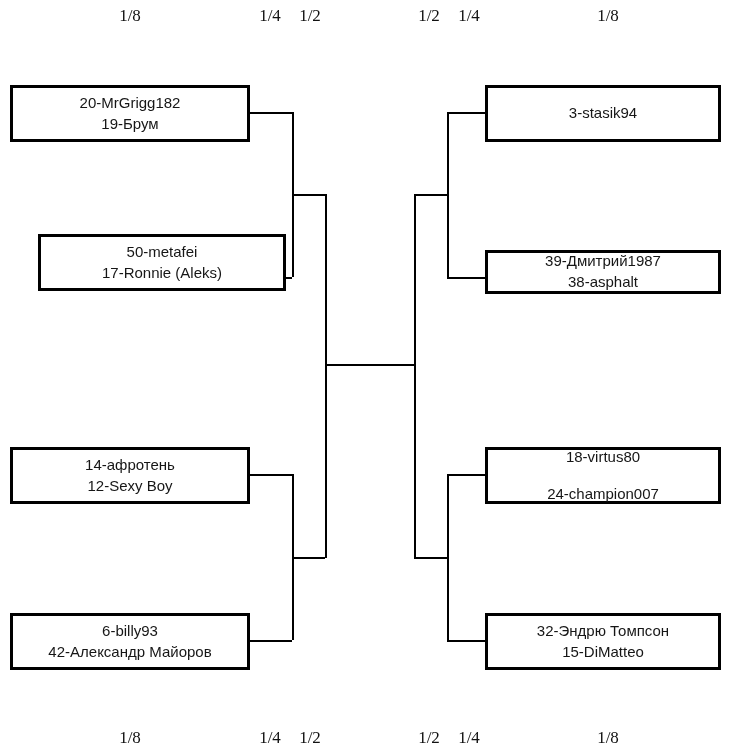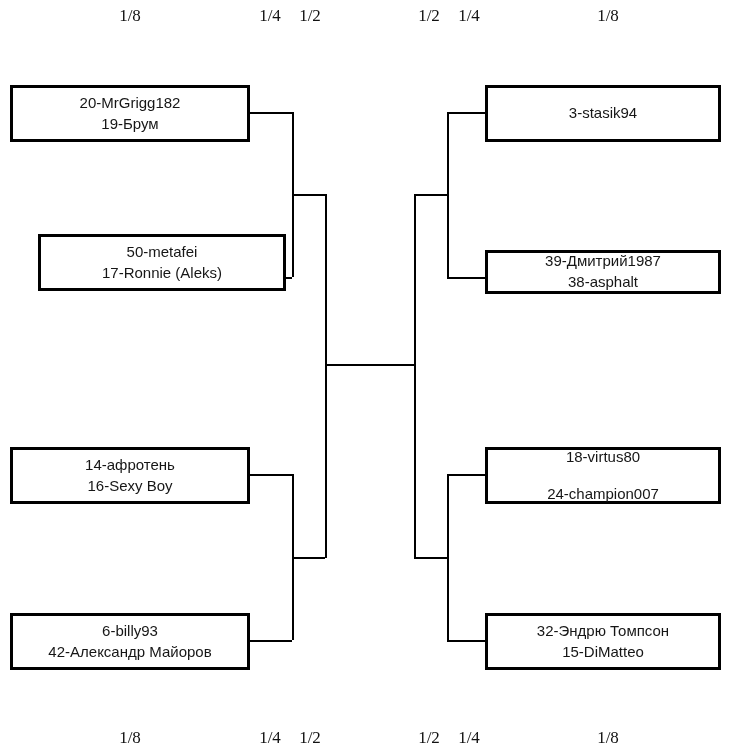--- a/index.html
+++ b/index.html
@@ -96,21 +96,21 @@
       <div class="match-box" style="left: 10px; top: 85px; width: 240px; height: 57px;">
         <div class="player">20-MrGrigg182</div>
         <div class="player">19-Брум</div>
       </div>
       <div class="match-box" style="left: 10px; top: 234px; width: 248px; height: 57px; margin-left: 28px;">
         <div class="player">50-metafei</div>
         <div class="player">17-Ronnie (Aleks)</div>
       </div>
       <div class="match-box" style="left: 10px; top: 447px; width: 240px; height: 57px;">
         <div class="player">14-афротень</div>
-        <div class="player">16-Sexy Boy</div>
+        <div class="player">12-Sexy Boy</div>
       </div>
       <div class="match-box" style="left: 10px; top: 613px; width: 240px; height: 57px;">
         <div class="player">6-billy93</div>
         <div class="player">42-Александр Майоров</div>
       </div>
       <div class="match-box" style="left: 485px; top: 85px; width: 236px; height: 57px;">
         <div class="player">3-stasik94</div>
       </div>
       <div class="match-box" style="left: 485px; top: 250px; width: 236px; height: 44px;">
         <div class="player">39-Дмитрий1987</div>

